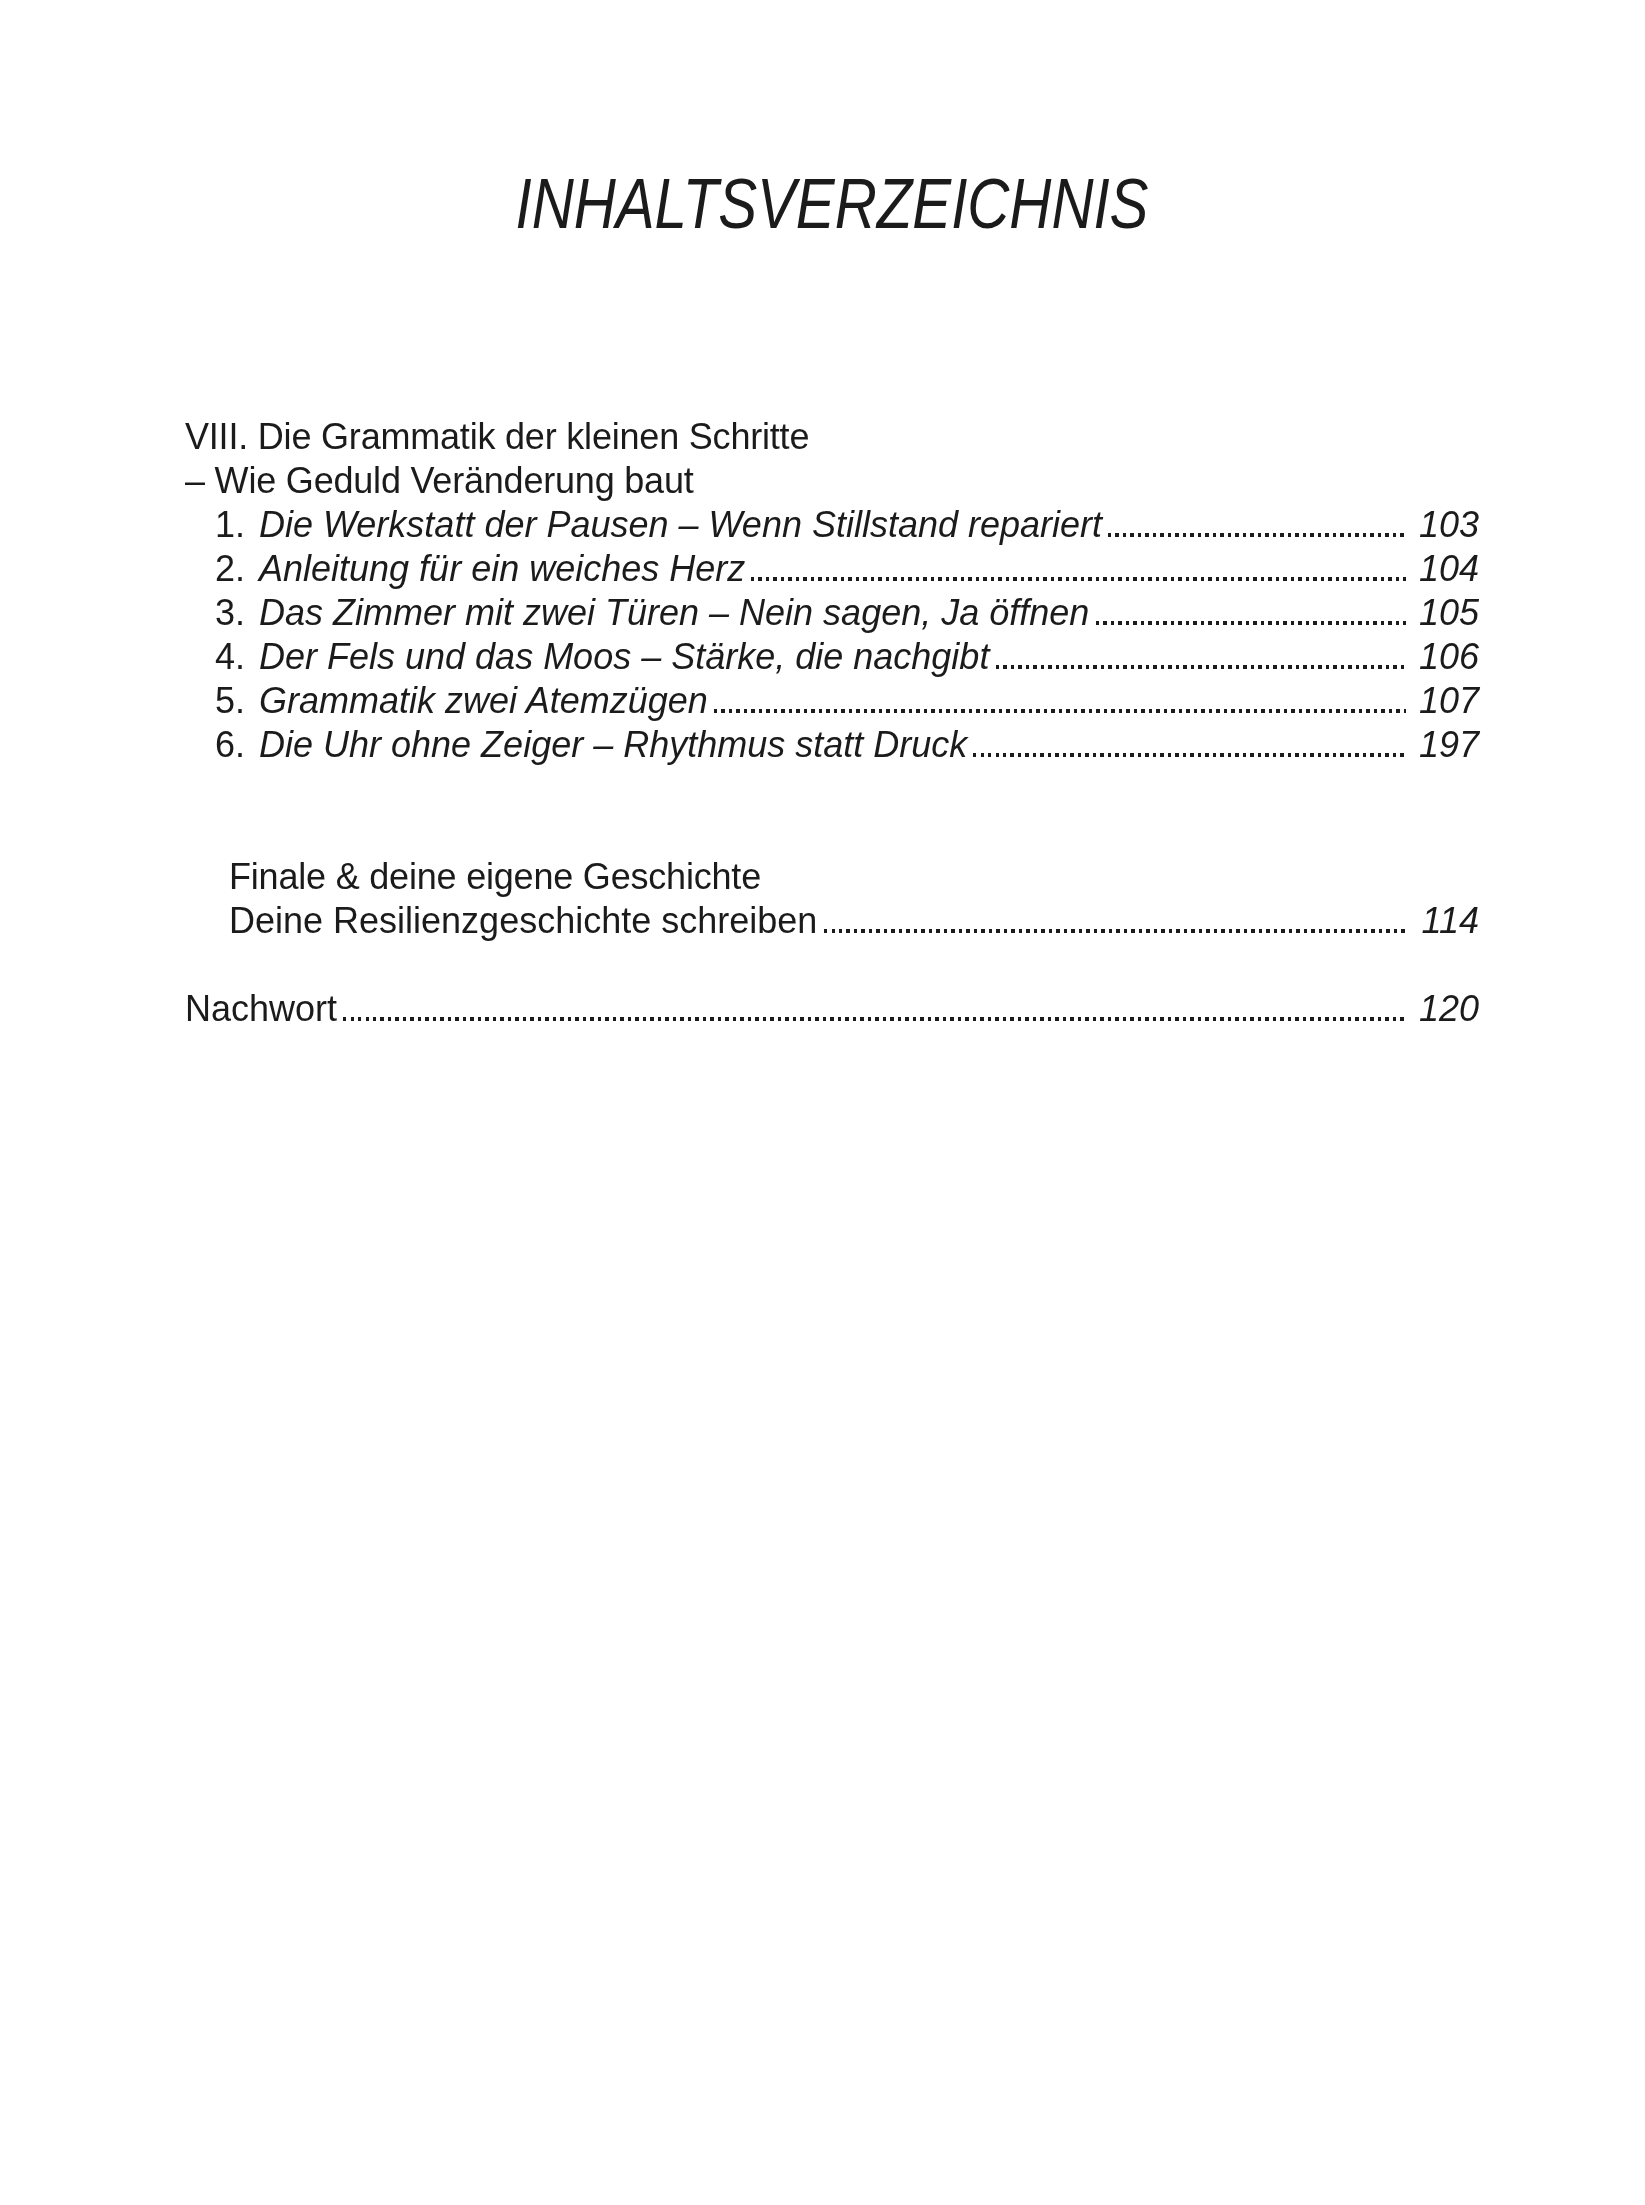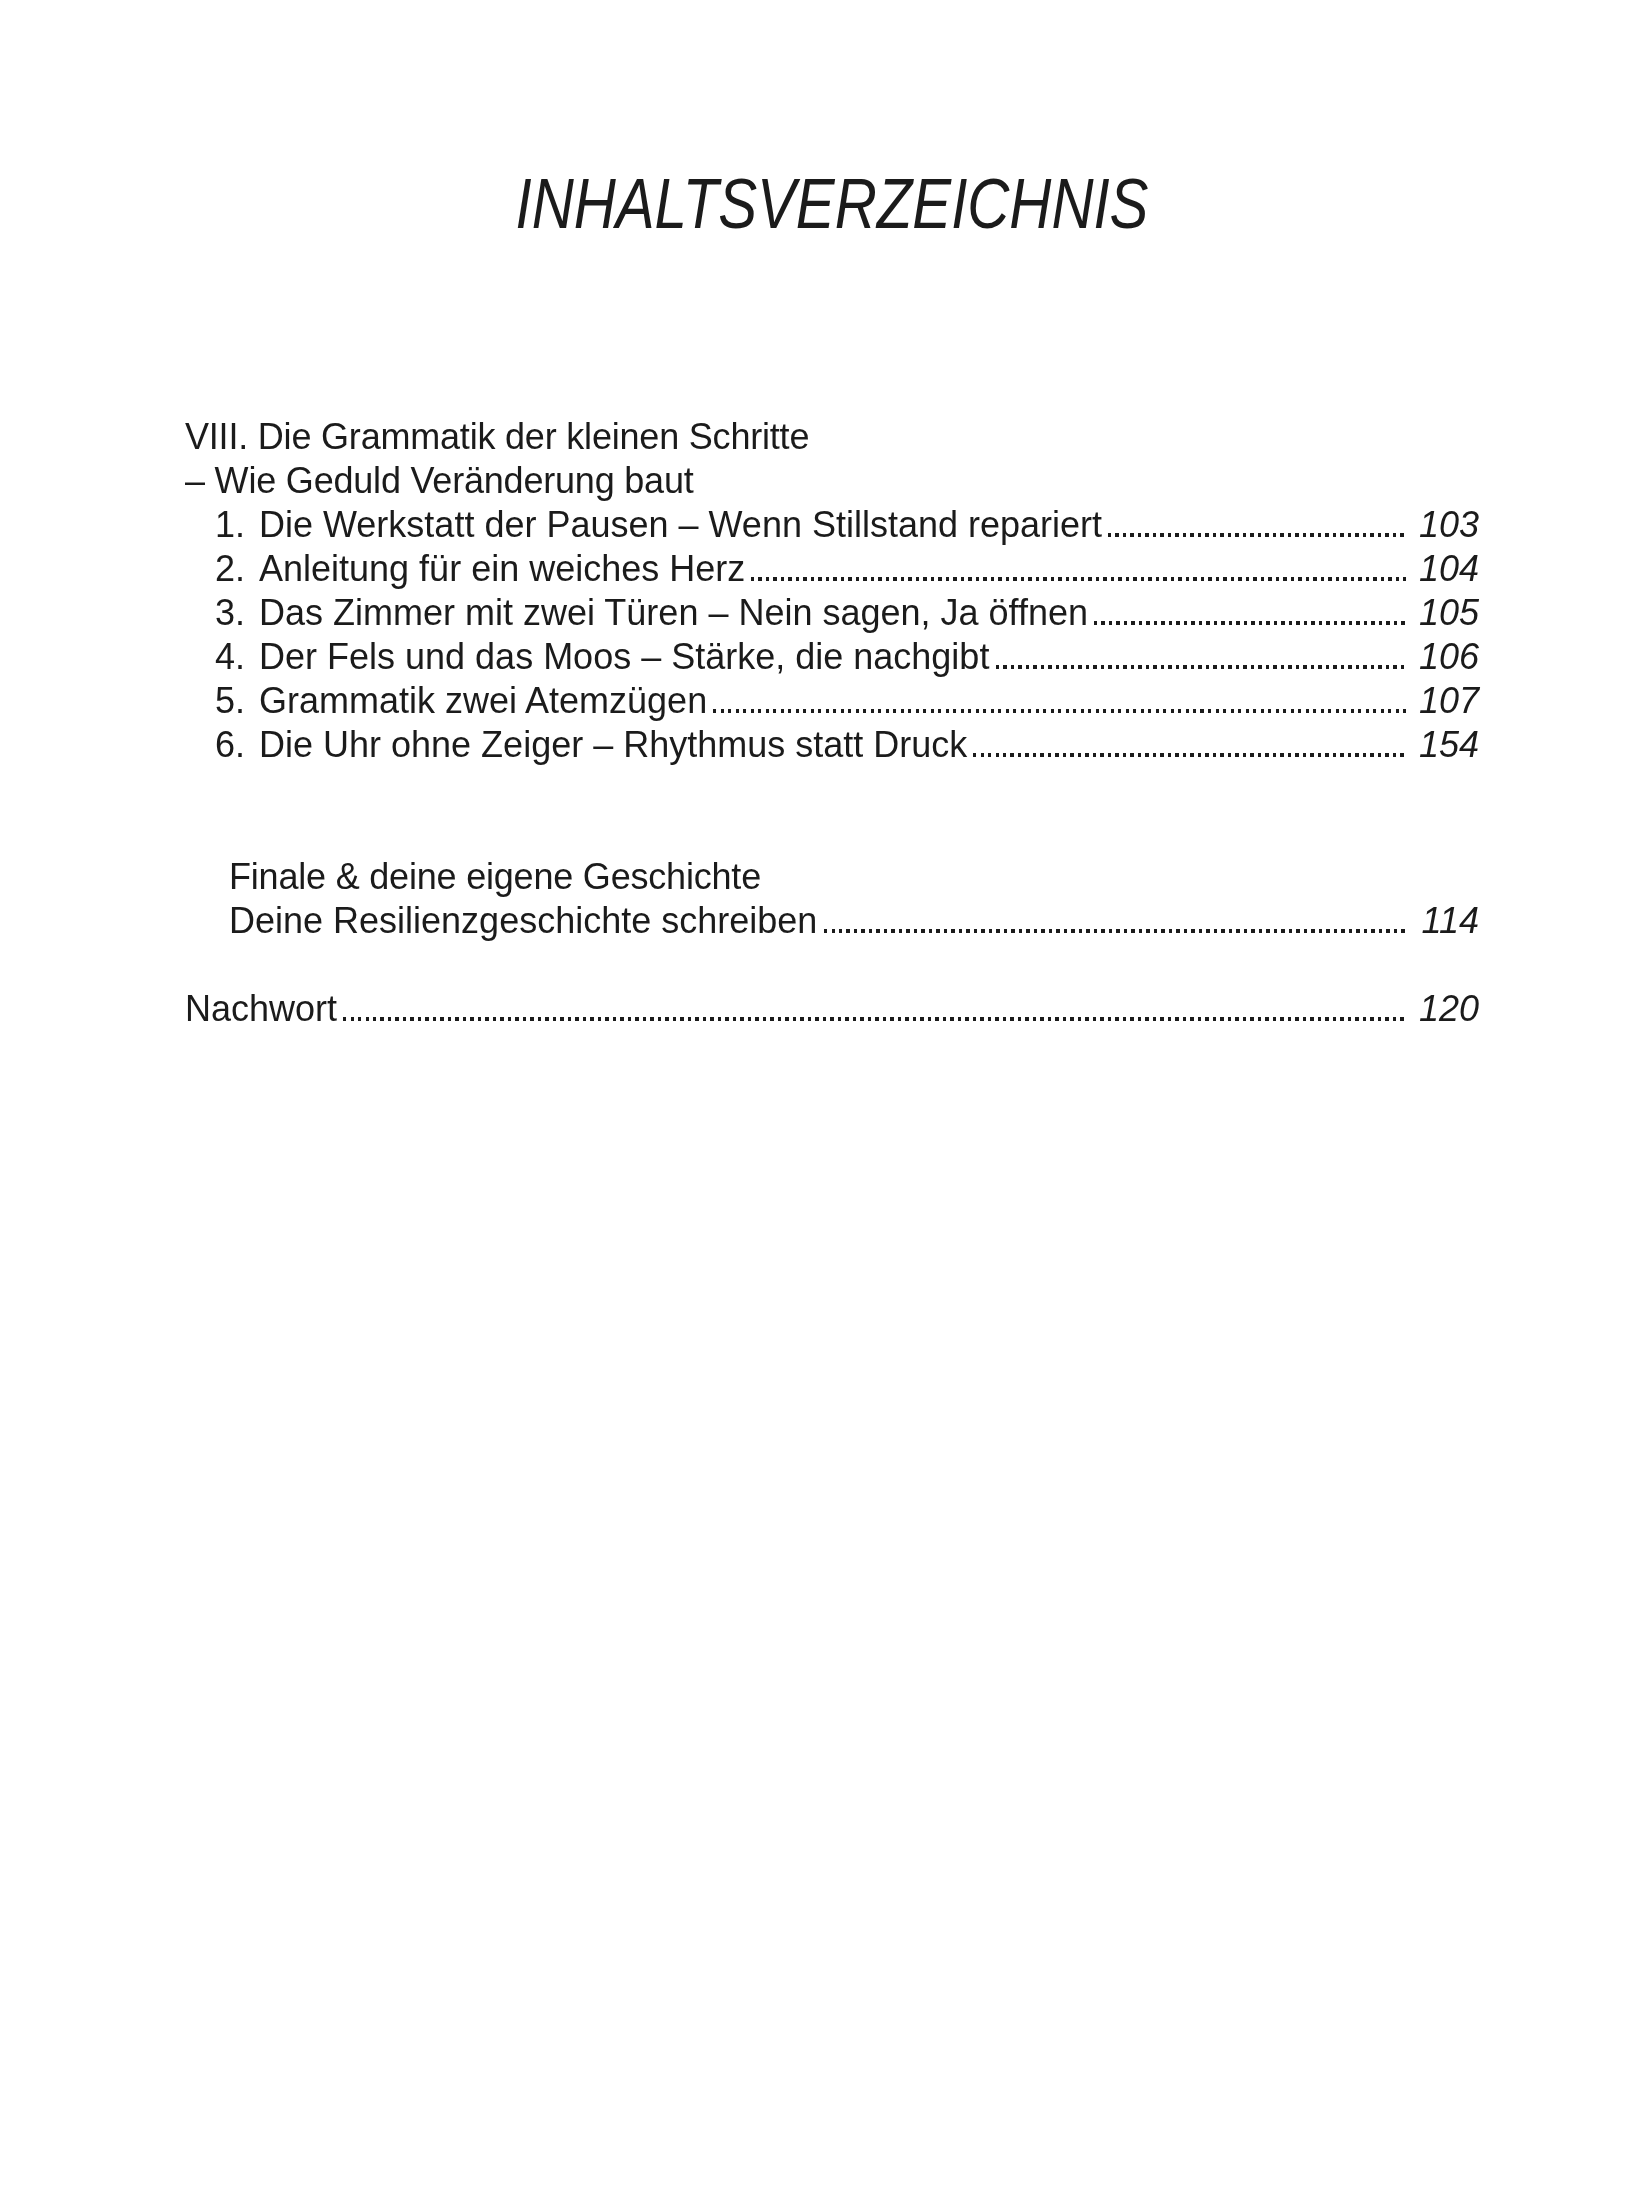--- a/index.html
+++ b/index.html
@@ -51,21 +51,21 @@
 
   .entry {
     display: flex;
     align-items: baseline;
   }
   .entry .num {
     flex: 0 0 60px;
     text-align: right;
     white-space: nowrap;
   }
-  .entry.numbered .label { margin-left: 14px; }
+  .entry.numbered .label { margin-left: 14px; font-style: italic; }
   .entry .label {
     flex: 0 0 auto;
     white-space: nowrap;
   }
   .dots {
     flex: 1 1 auto;
     min-width: 17.6px;
     height: 4.4px;
     margin-left: 6.2px;
     background-image: repeating-linear-gradient(
@@ -123,21 +123,21 @@
     <div class="entry numbered">
       <span class="num">5.</span>
       <span class="label">Grammatik zwei Atemzügen</span>
       <span class="dots"></span>
       <span class="pagenum">107</span>
     </div>
     <div class="entry numbered">
       <span class="num">6.</span>
       <span class="label">Die Uhr ohne Zeiger – Rhythmus statt Druck</span>
       <span class="dots"></span>
-      <span class="pagenum">154</span>
+      <span class="pagenum">197</span>
     </div>
   </section>
 
   <section class="section-finale">
     <h2 class="group-heading">
       <span class="hline">Finale &amp; deine eigene Geschichte</span>
     </h2>
     <div class="entry">
       <span class="label">Deine Resilienzgeschichte schreiben</span>
       <span class="dots"></span>

